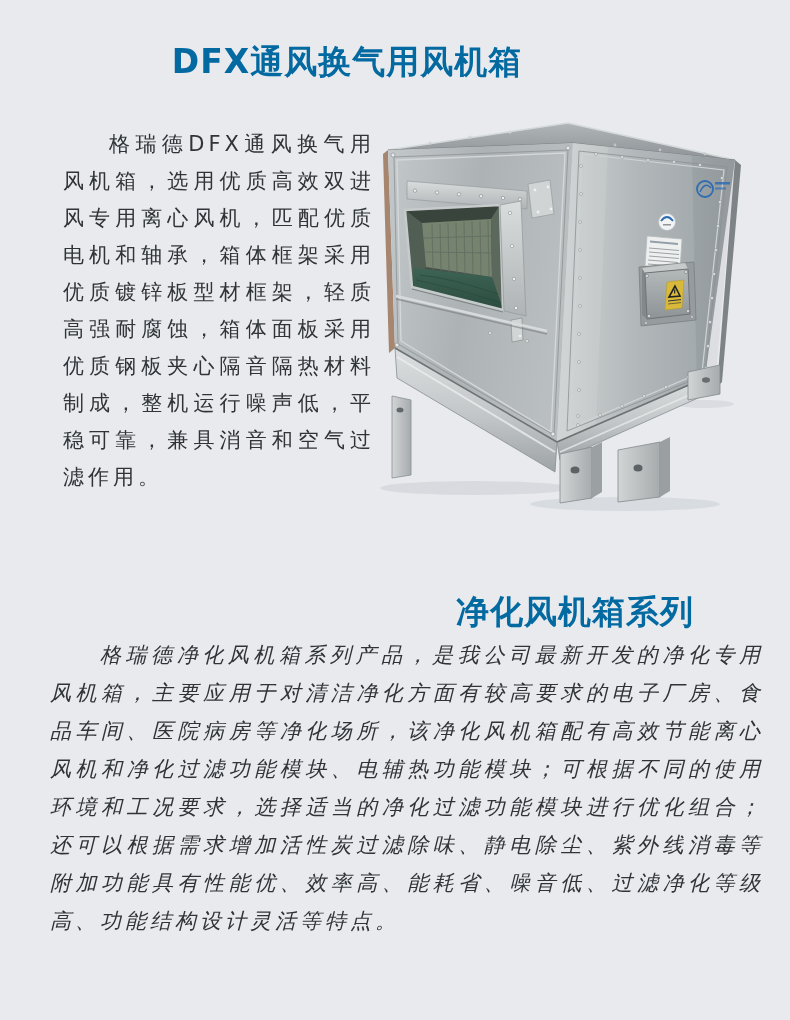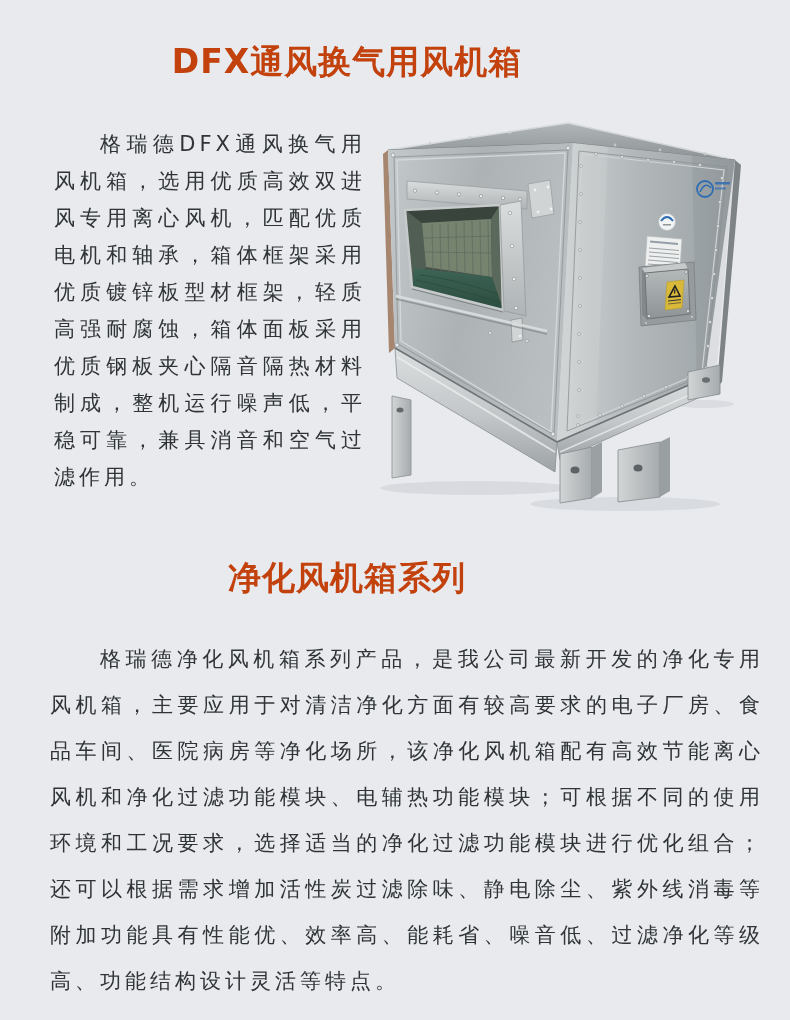--- a/index.html
+++ b/index.html
@@ -7,43 +7,44 @@
     position:relative;
     width:790px;height:1020px;
     background:#e8eaee;
     overflow:hidden;
     font-family:"DejaVu Sans","Liberation Sans",sans-serif;
   }
   .title{
     position:absolute;left:0;width:694px;
     text-align:center;
     font-size:33px;line-height:40px;font-weight:bold;
-    color:#c2410c;margin:0;letter-spacing:1px;
+    color:#0369a1;margin:0;letter-spacing:1px;
   }
   .title-dfx{top:42px;}
-  .title-purify{top:558px;}
+  .title-purify{top:592px;text-align:right;}
   .body-text{
     color:#303437;
     font-size:21px;
     letter-spacing:4px;
     text-align:justify;
     text-align-last:left;
     margin:0;
   }
   .dfx-desc{
-    position:absolute;left:54px;top:126px;width:312px;
+    position:absolute;left:63px;top:126px;width:312px;
     line-height:37px;
     text-indent:46px;
   }
   .purify-block{
     position:absolute;left:50px;top:636px;width:714px;
   }
   .purify-block p{
-    line-height:46px;
+    line-height:38px;
     text-indent:50px;
+    font-style:italic;
   }
   .photo{
     position:absolute;left:370px;top:120px;width:420px;height:400px;
   }
 </style>
 </head>
 <body>
 
 <div class="page">
 

